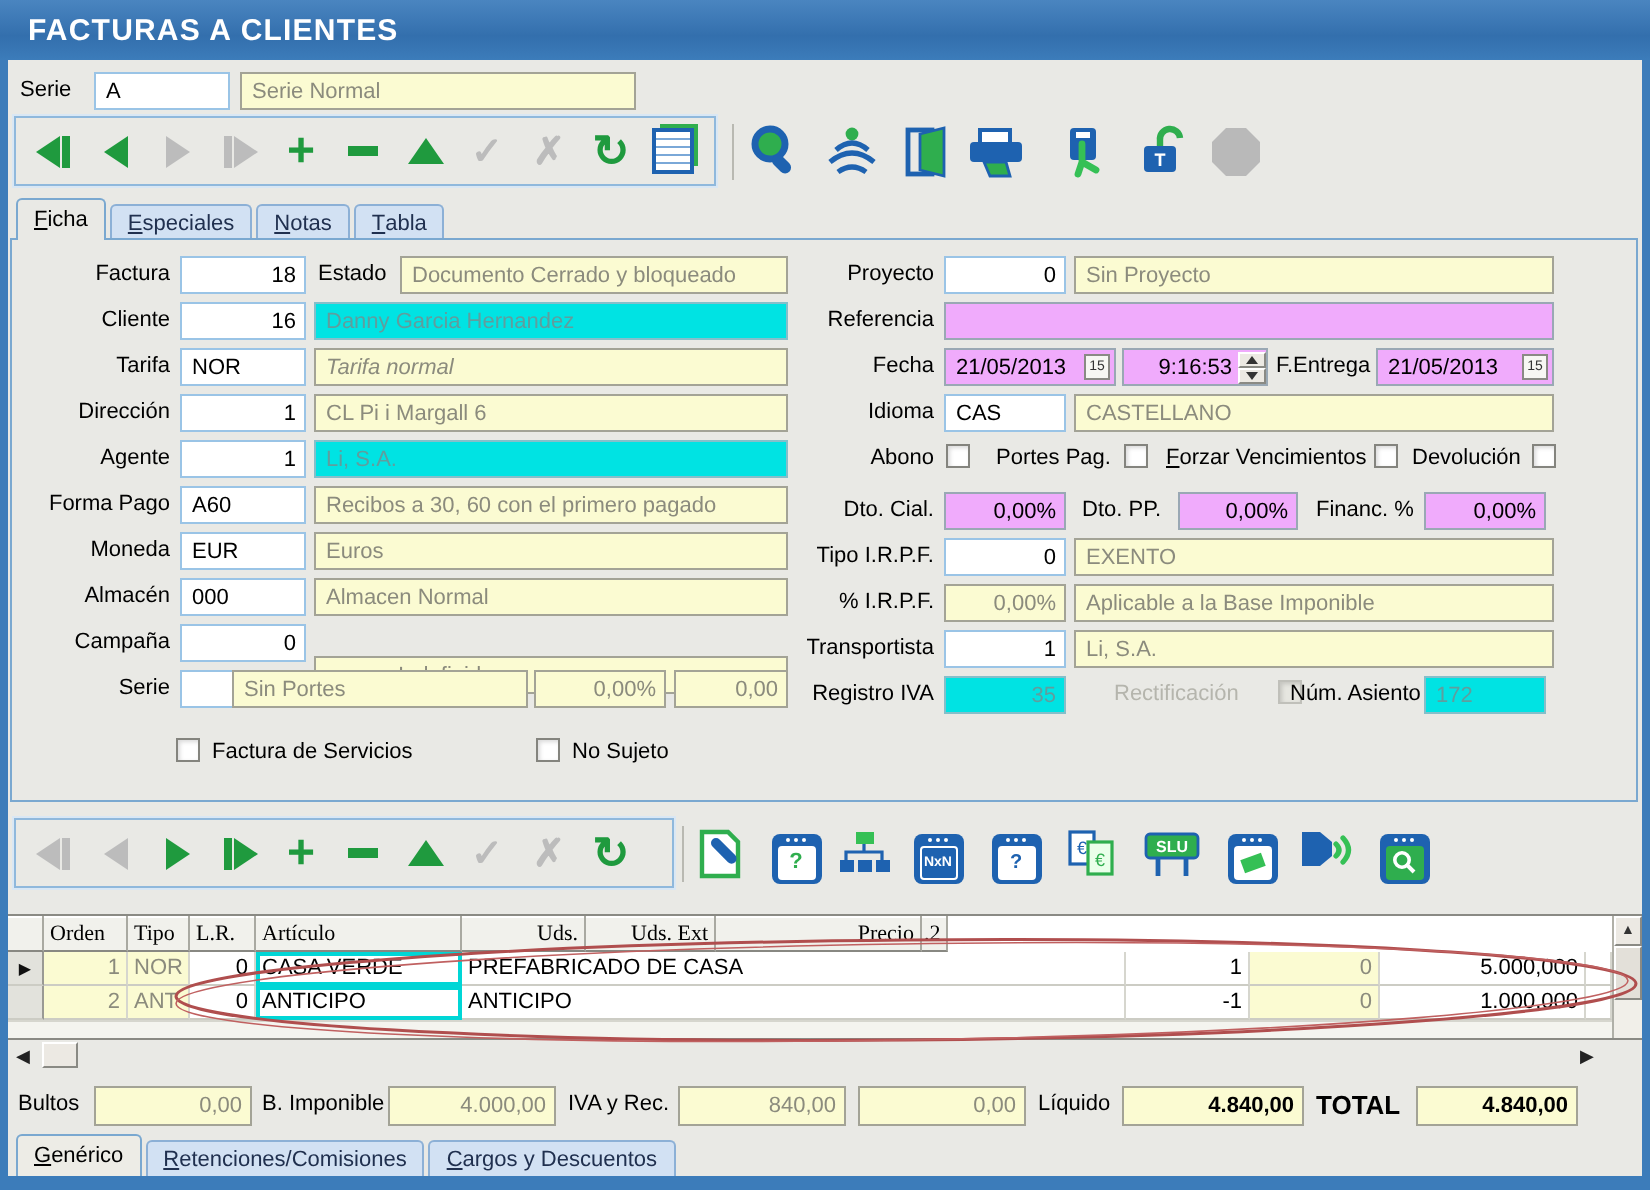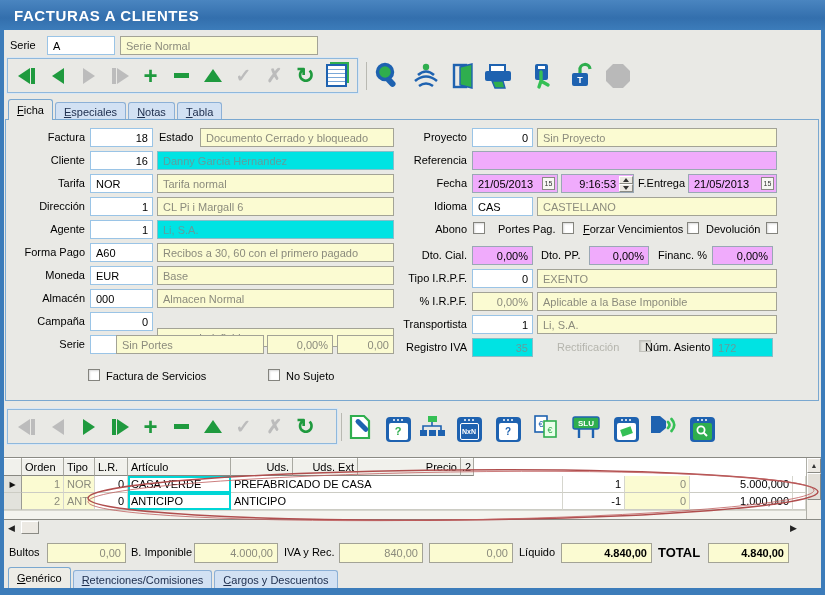--- a/index.html
+++ b/index.html
@@ -43,21 +43,21 @@
   .tabs{position:absolute;display:flex;align-items:flex-end;gap:2px;}
   .tab{display:inline-flex;align-items:center;padding:0 8px;font-size:11px;border:1px solid #8cb0d6;border-bottom:none;border-radius:3px 3px 0 0;background:#d2e1f3;color:#20304f;height:18px;cursor:pointer;white-space:nowrap;}
   .tab.active{background:#e9e9e5;border-color:#7aa8d0;height:21px;color:#000;z-index:3;}
   .u{text-decoration:underline;}
   .panel{position:absolute;border:1px solid #7aa8d0;}
   
   .grid{position:absolute;border-top:1px solid #8a8a84;border-bottom:1px solid #8a8a84;display:flex;background:#fff;}
   .gmain{width:802px;}
   .grow{display:flex;height:17px;font-size:11px;}
   .gh .gc{background:#f1f1ec;border-right:1px solid #a9a9a1;border-bottom:1px solid #88888;border-bottom:1px solid #888882;box-shadow:inset 0 1px 0 #fff;color:#000;height:18px;}
-  .gh{height:18px;}
+  .gh{height:18px;font-family:Liberation Serif, serif;}
   .gc{display:flex;align-items:center;padding:0 3px;border-right:1px solid #d6d6ce;border-bottom:1px solid #ccccc4;white-space:nowrap;overflow:hidden;background:#fff;color:#000;}
   .gsel{width:18px;background:#e2e2dc;border-right:1px solid #9a9a94;justify-content:center;padding:0;}
   .gcream{background:#fbfbd2;color:#8b8b7d;}
   .gre{justify-content:flex-end;}
   .artsel{outline:2px solid #00d6d6;outline-offset:-2px;}
   .vsb{width:15px;background:#f1efe9;border-left:1px solid #b0b0a8;display:flex;flex-direction:column;}
   .sbtn{width:14px;height:15px;background:#ece9e3;border:1px solid;border-color:#fff #8a8a84 #8a8a84 #fff;display:flex;align-items:center;justify-content:center;font-size:7px;color:#333;cursor:pointer;}
   .sthumb{width:14px;height:27px;background:#e3e0d9;border:1px solid;border-color:#fff #8a8a84 #8a8a84 #fff;cursor:pointer;}
   .harrow{position:absolute;font-size:9px;color:#222;cursor:pointer;line-height:12px;}
   .hthumb{position:absolute;width:18px;height:13px;background:#ece9e3;border:1px solid;border-color:#fff #8a8a84 #8a8a84 #fff;cursor:pointer;}
@@ -187,37 +187,37 @@
   <div class="in w ra" style="left:90px;top:128px;width:63px;">18</div>
   <div class="lb" style="left:159px;top:131px;width:40px;">Estado</div>
   <div class="in c la" style="left:200px;top:128px;width:194px;">Documento Cerrado y bloqueado</div>
 
   <div class="lb lbr" style="left:0;top:154px;width:85px;">Cliente</div>
   <div class="in w ra" style="left:90px;top:151px;width:63px;">16</div>
   <div class="in cy la" style="left:157px;top:151px;width:237px;">Danny Garcia Hernandez</div>
 
   <div class="lb lbr" style="left:0;top:177px;width:85px;">Tarifa</div>
   <div class="in w la" style="left:90px;top:174px;width:63px;">NOR</div>
-  <div class="in c la" style="left:157px;top:174px;width:237px;">Tarifa normal</div>
+  <div class="in c la" style="left:157px;top:174px;width:237px;font-style:italic;">Tarifa normal</div>
 
   <div class="lb lbr" style="left:0;top:200px;width:85px;">Dirección</div>
   <div class="in w ra" style="left:90px;top:197px;width:63px;">1</div>
   <div class="in c la" style="left:157px;top:197px;width:237px;">CL  Pi i Margall 6</div>
 
   <div class="lb lbr" style="left:0;top:223px;width:85px;">Agente</div>
   <div class="in w ra" style="left:90px;top:220px;width:63px;">1</div>
   <div class="in cy la" style="left:157px;top:220px;width:237px;">Li, S.A.</div>
 
   <div class="lb lbr" style="left:0;top:246px;width:85px;">Forma Pago</div>
   <div class="in w la" style="left:90px;top:243px;width:63px;">A60</div>
   <div class="in c la" style="left:157px;top:243px;width:237px;">Recibos a 30, 60 con el primero pagado</div>
 
   <div class="lb lbr" style="left:0;top:269px;width:85px;">Moneda</div>
   <div class="in w la" style="left:90px;top:266px;width:63px;">EUR</div>
-  <div class="in c la" style="left:157px;top:266px;width:237px;">Base</div>
+  <div class="in c la" style="left:157px;top:266px;width:237px;">Euros</div>
 
   <div class="lb lbr" style="left:0;top:292px;width:85px;">Almacén</div>
   <div class="in w la" style="left:90px;top:289px;width:63px;">000</div>
   <div class="in c la" style="left:157px;top:289px;width:237px;">Almacen Normal</div>
 
   <div class="lb lbr" style="left:0;top:315px;width:85px;">Campaña</div>
   <div class="in w ra" style="left:90px;top:312px;width:63px;">0</div>
   <div class="in c la" style="left:157px;top:328px;width:237px;padding-left:41px;">Indefinida</div>
 
   <div class="lb lbr" style="left:0;top:338px;width:85px;">Serie</div>

